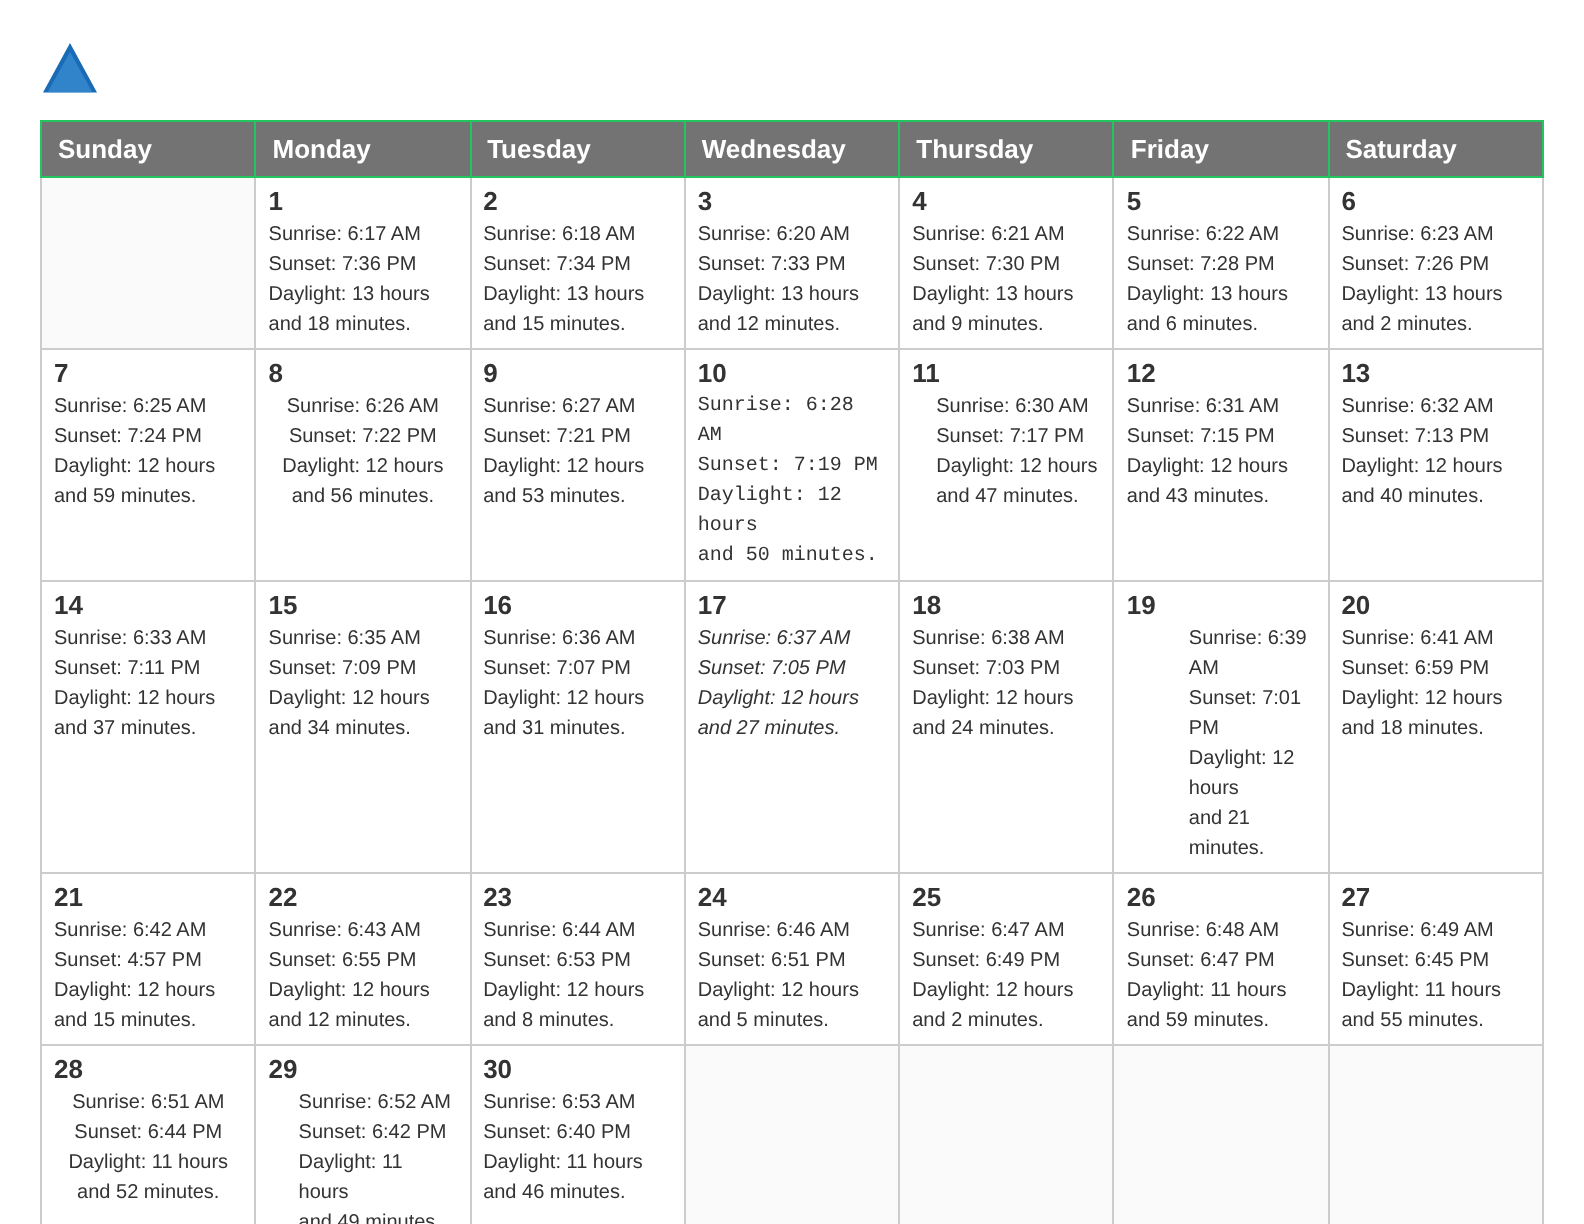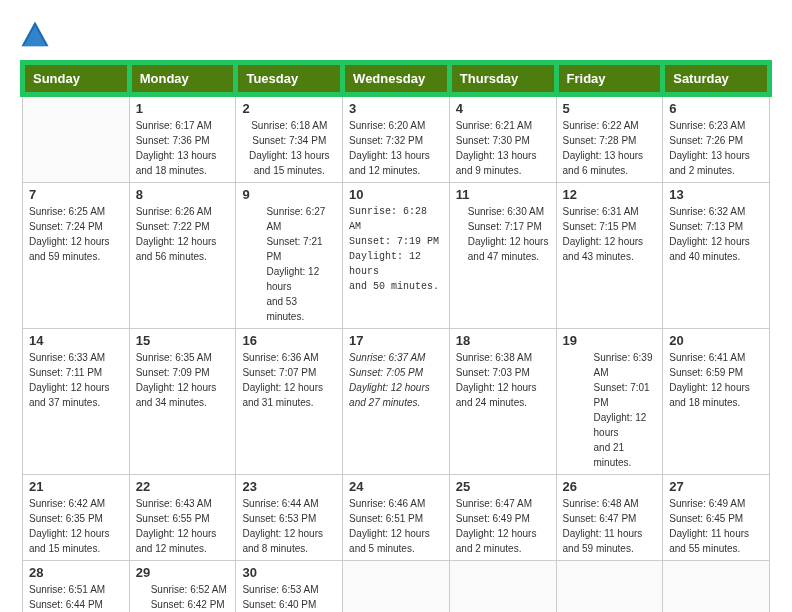--- a/index.html
+++ b/index.html
@@ -43,27 +43,27 @@
     .subtitle {
       font-size: 15px;
       color: #555;
     }
     table {
       width: 100%;
       border-collapse: collapse;
       table-layout: fixed;
     }
     thead th {
-      background-color: #4d7c0f;
+      background-color: #737373;
       color: white;
       text-align: left;
       padding: 6px 8px;
       font-size: 13px;
       font-weight: bold;
-      border: 5px solid #22c55e;
+      border: 1px solid #22c55e;
     }
     td {
       border: 1px solid #ccc;
       vertical-align: top;
       padding: 4px 6px;
       font-size: 10.5px;
       color: #333;
       min-height: 80px;
       height: 85px;
     }
@@ -118,29 +118,29 @@
         <td class="empty"></td>
         <td>
           <span class="day-num">1</span>
           <div class="day-info" style="white-space: pre-line;">Sunrise: 6:17 AM
 Sunset: 7:36 PM
 Daylight: 13 hours
 and 18 minutes.</div>
         </td>
         <td>
           <span class="day-num">2</span>
-          <div class="day-info" style="white-space: pre-line; text-align: center;">Sunrise: 6:18 AM
+          <div class="day-info" style="white-space: pre-line;">Sunrise: 6:18 AM
 Sunset: 7:34 PM
 Daylight: 13 hours
 and 15 minutes.</div>
         </td>
         <td>
           <span class="day-num">3</span>
           <div class="day-info" style="white-space: pre-line;">Sunrise: 6:20 AM
-Sunset: 7:32 PM
+Sunset: 7:33 PM
 Daylight: 13 hours
 and 12 minutes.</div>
         </td>
         <td>
           <span class="day-num">4</span>
           <div class="day-info" style="white-space: pre-line;">Sunrise: 6:21 AM
 Sunset: 7:30 PM
 Daylight: 13 hours
 and 9 minutes.</div>
         </td>
@@ -162,28 +162,28 @@
       <tr>
         <td>
           <span class="day-num">7</span>
           <div class="day-info" style="white-space: pre-line;">Sunrise: 6:25 AM
 Sunset: 7:24 PM
 Daylight: 12 hours
 and 59 minutes.</div>
         </td>
         <td>
           <span class="day-num">8</span>
-          <div class="day-info" style="white-space: pre-line;">Sunrise: 6:26 AM
+          <div class="day-info" style="white-space: pre-line; text-align: center;">Sunrise: 6:26 AM
 Sunset: 7:22 PM
 Daylight: 12 hours
 and 56 minutes.</div>
         </td>
         <td>
           <span class="day-num">9</span>
-          <div class="day-info" style="white-space: pre-line; margin-left: 24px;">Sunrise: 6:27 AM
+          <div class="day-info" style="white-space: pre-line;">Sunrise: 6:27 AM
 Sunset: 7:21 PM
 Daylight: 12 hours
 and 53 minutes.</div>
         </td>
         <td>
           <span class="day-num">10</span>
           <div class="day-info" style="white-space: pre-line; font-family: Liberation Mono, monospace;">Sunrise: 6:28 AM
 Sunset: 7:19 PM
 Daylight: 12 hours
 and 50 minutes.</div>
@@ -258,21 +258,21 @@
           <div class="day-info" style="white-space: pre-line;">Sunrise: 6:41 AM
 Sunset: 6:59 PM
 Daylight: 12 hours
 and 18 minutes.</div>
         </td>
       </tr>
       <tr>
         <td>
           <span class="day-num">21</span>
           <div class="day-info" style="white-space: pre-line;">Sunrise: 6:42 AM
-Sunset: 6:35 PM
+Sunset: 4:57 PM
 Daylight: 12 hours
 and 15 minutes.</div>
         </td>
         <td>
           <span class="day-num">22</span>
           <div class="day-info" style="white-space: pre-line;">Sunrise: 6:43 AM
 Sunset: 6:55 PM
 Daylight: 12 hours
 and 12 minutes.</div>
         </td>
@@ -308,21 +308,21 @@
           <span class="day-num">27</span>
           <div class="day-info" style="white-space: pre-line;">Sunrise: 6:49 AM
 Sunset: 6:45 PM
 Daylight: 11 hours
 and 55 minutes.</div>
         </td>
       </tr>
       <tr>
         <td>
           <span class="day-num">28</span>
-          <div class="day-info" style="white-space: pre-line;">Sunrise: 6:51 AM
+          <div class="day-info" style="white-space: pre-line; text-align: center;">Sunrise: 6:51 AM
 Sunset: 6:44 PM
 Daylight: 11 hours
 and 52 minutes.</div>
         </td>
         <td>
           <span class="day-num">29</span>
           <div class="day-info" style="white-space: pre-line; margin-left: 15px;">Sunrise: 6:52 AM
 Sunset: 6:42 PM
 Daylight: 11 hours
 and 49 minutes.</div>

